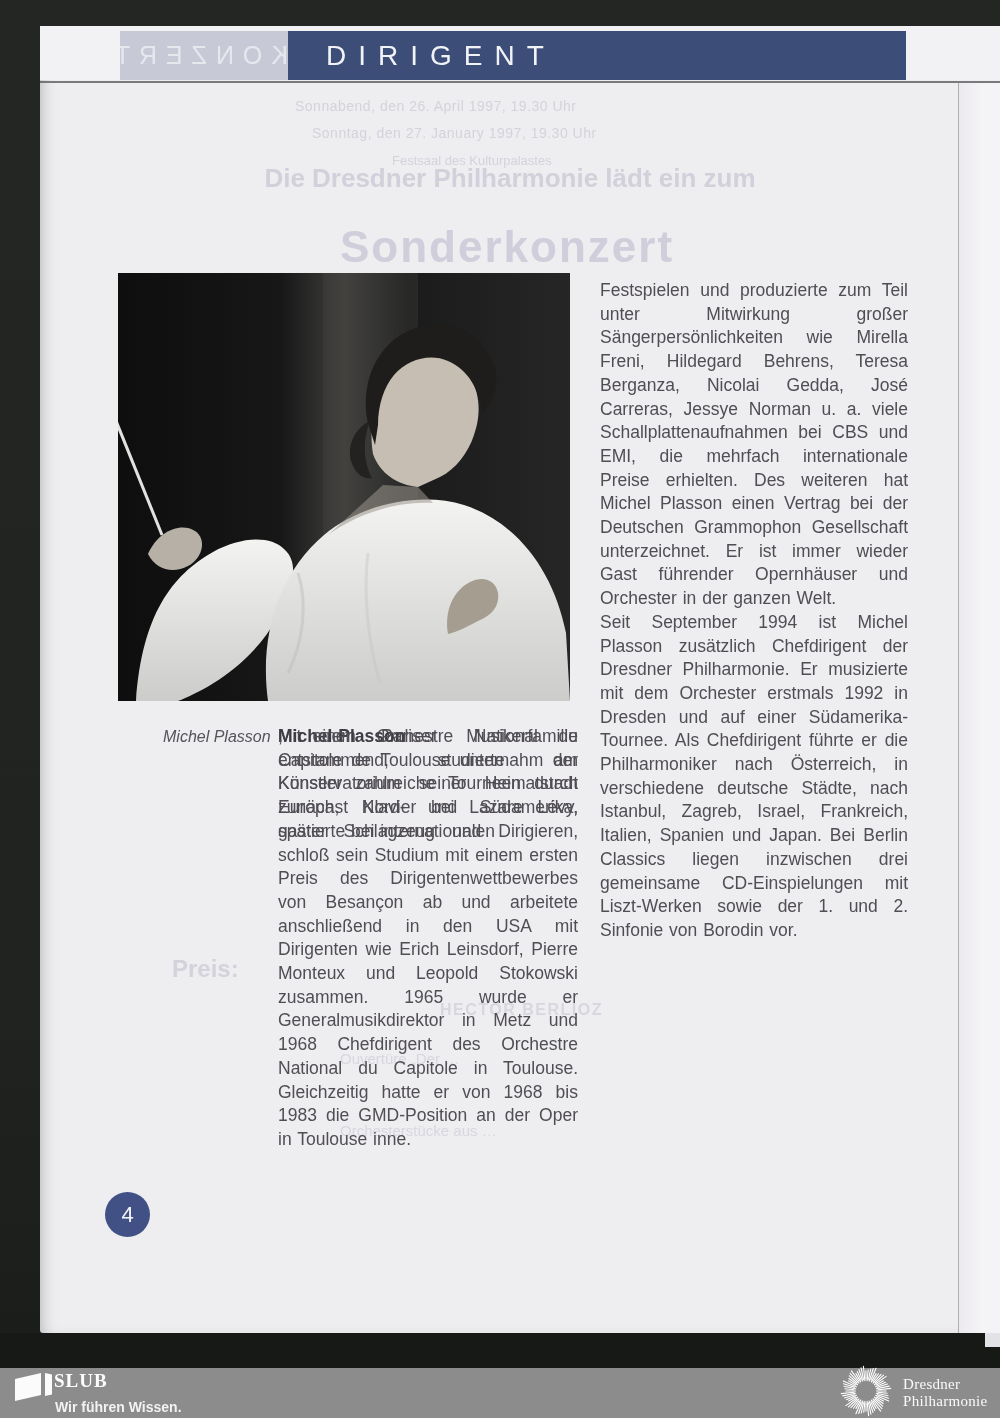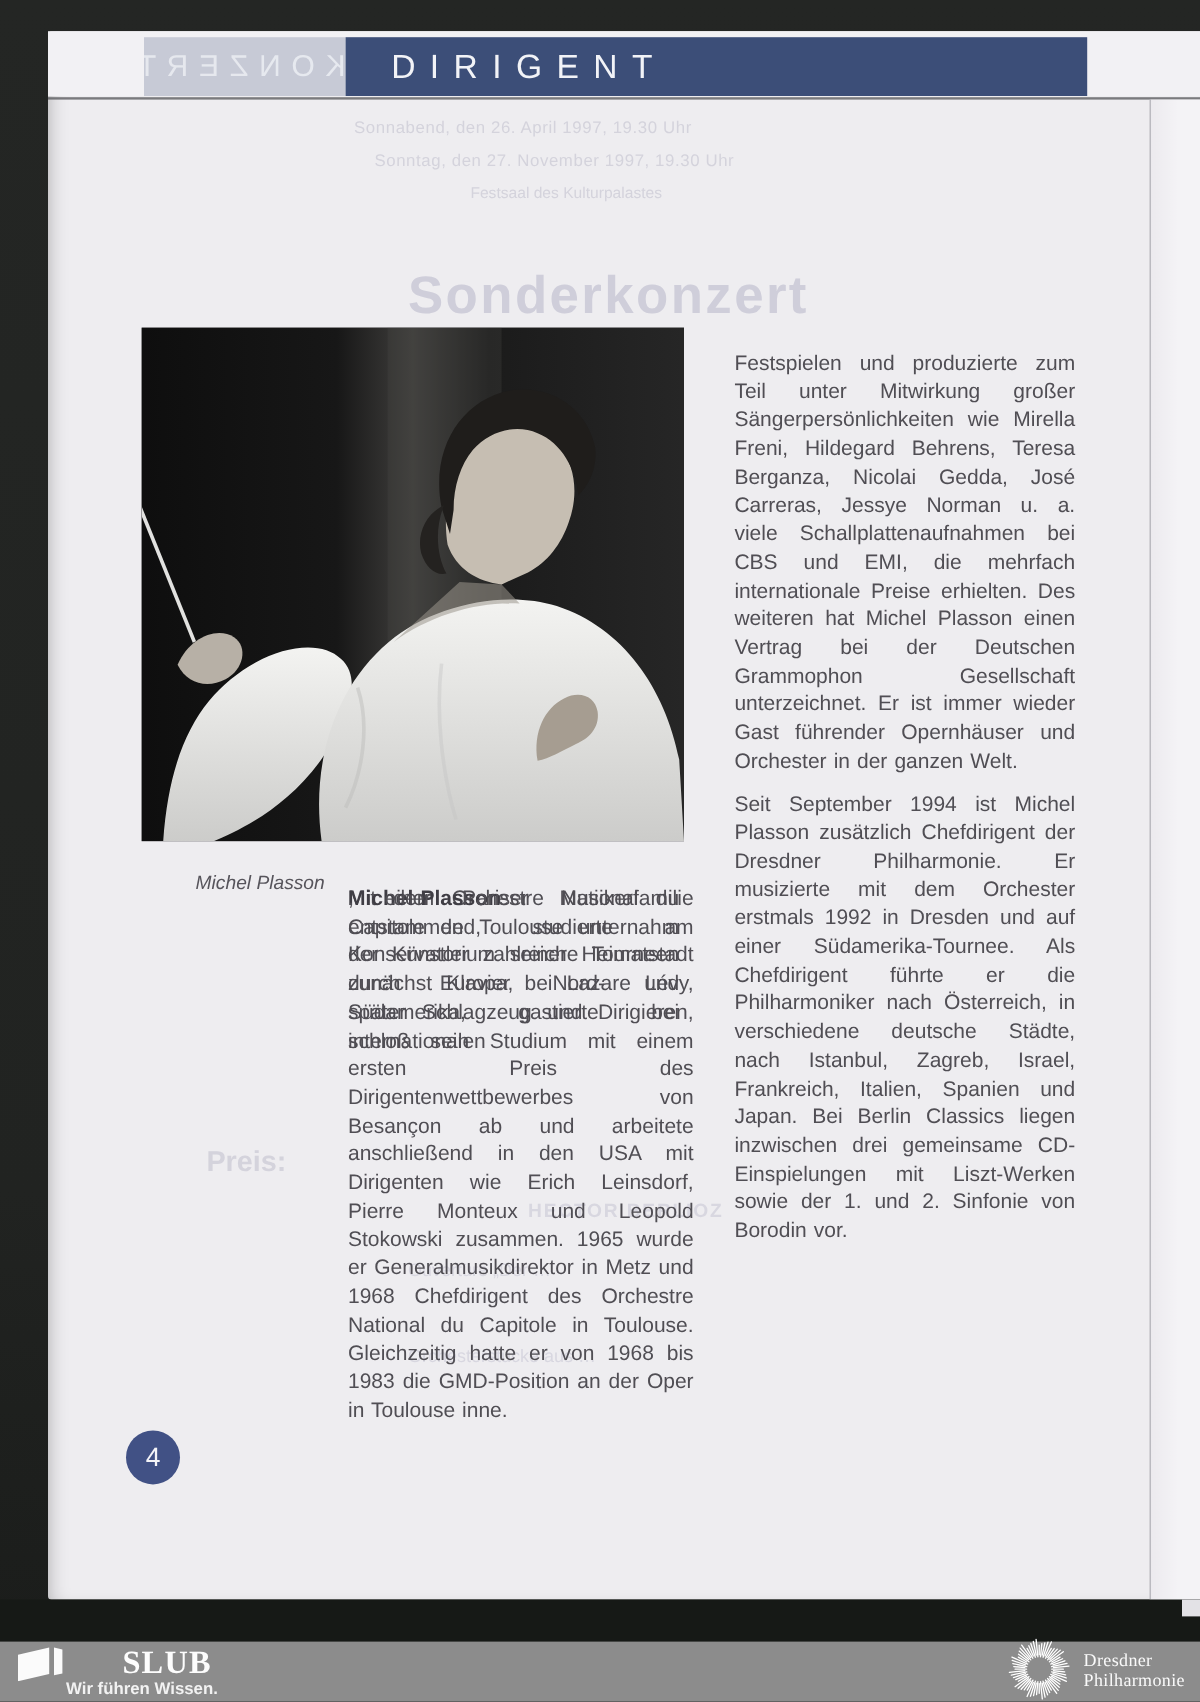--- a/index.html
+++ b/index.html
@@ -33,34 +33,34 @@
   .g-price{left:132px;top:929px;font-size:24px;font-weight:700;}
   .g-composer{left:400px;top:975px;font-size:16px;letter-spacing:1.5px;font-weight:600;color:#d8d7e0;}
   .g-prog1{left:300px;top:1024px;font-size:15px;color:#d8d7e0;text-align:center;}
   .g-prog2{left:300px;top:1096px;font-size:15px;color:#d8d7e0;}
   
   .photo{left:78px;top:247px;width:452px;height:428px;overflow:hidden;background:#161616;}
   .photo svg{position:static;display:block;}
   
   .caption{left:123px;top:702px;font-size:16px;font-style:italic;color:#56545b;}
   .col{font-size:17.5px;line-height:23.7px;color:#504e54;text-align:justify;word-spacing:1px;}
-  .col p{position:static;margin:12px;}
+  .col p{position:static;margin:0;}
   .col .lead{font-weight:700;color:#3f3d44;}
   .col-left{left:238px;top:699px;width:300px;height:568px;}
   .col-right{left:560px;top:253px;width:308px;height:700px;}
   .badge{left:65px;top:1166px;width:45px;height:45px;border-radius:50%;background:#415185;
          color:#f4f4f8;font-size:22px;line-height:45px;text-align:center;}
   
   .dark-band{position:absolute;left:0;top:1333px;width:1000px;height:35px;background:#161916;}
   .page-sliver{position:absolute;left:985px;top:1333px;width:15px;height:14px;background:#e3e2e6;}
   .footer{position:absolute;left:0;top:1368px;width:1000px;height:50px;background:#8c8c8c;}
   .footer *{position:absolute;}
   .slub-icon{left:12px;top:3px;}
   .slub-name{left:54px;top:2px;font-family:"Liberation Serif",serif;font-weight:700;
-             font-size:27px;color:#fdfdfd;letter-spacing:1px;margin-left:48px;}
+             font-size:19px;color:#fdfdfd;letter-spacing:1px;}
   .slub-tag{left:55px;top:31px;font-size:14px;font-weight:700;color:#f2f2f2;}
   .sunburst{left:840px;top:-3px;width:52px;height:52px;}
   .dp-text{left:903px;top:8px;font-family:"Liberation Serif",serif;font-size:15px;
            color:#fafafa;line-height:17px;letter-spacing:.3px;}
 </style>
 </head>
 <body>
 
 <div class="stage">
 
@@ -70,22 +70,23 @@
     <div class="mirror-block">
       <span>KONZERT</span>
     </div>
     <div class="banner">
       <span>DIRIGENT</span>
     </div>
     <div class="head-rule"></div>
     <div class="fold-strip"></div>
 
     <div class="ghost g-times1">Sonnabend, den 26. April 1997, 19.30 Uhr</div>
-    <div class="ghost g-times2">Sonntag, den 27. November 1997, 19.30 Uhr</div>
+    <div class="ghost g-times2">Sonntag, den 27. January 1997, 19.30 Uhr</div>
     <div class="ghost g-venue">Festsaal des Kulturpalastes</div>
+    <div class="ghost g-invite">Die Dresdner Philharmonie lädt ein zum</div>
     <div class="ghost g-title">Sonderkonzert</div>
     <div class="ghost g-price">Preis:</div>
     <div class="ghost g-composer">HECTOR BERLIOZ</div>
     <div class="ghost g-prog1">Ouvertüre „Der …</div>
     <div class="ghost g-prog2">Orchesterstücke aus …</div>
 
     <div class="photo">
       <svg width="452" height="428" viewBox="0 0 452 428">
         <defs>
           <linearGradient id="pbg" x1="0" y1="0" x2="1" y2="0">

